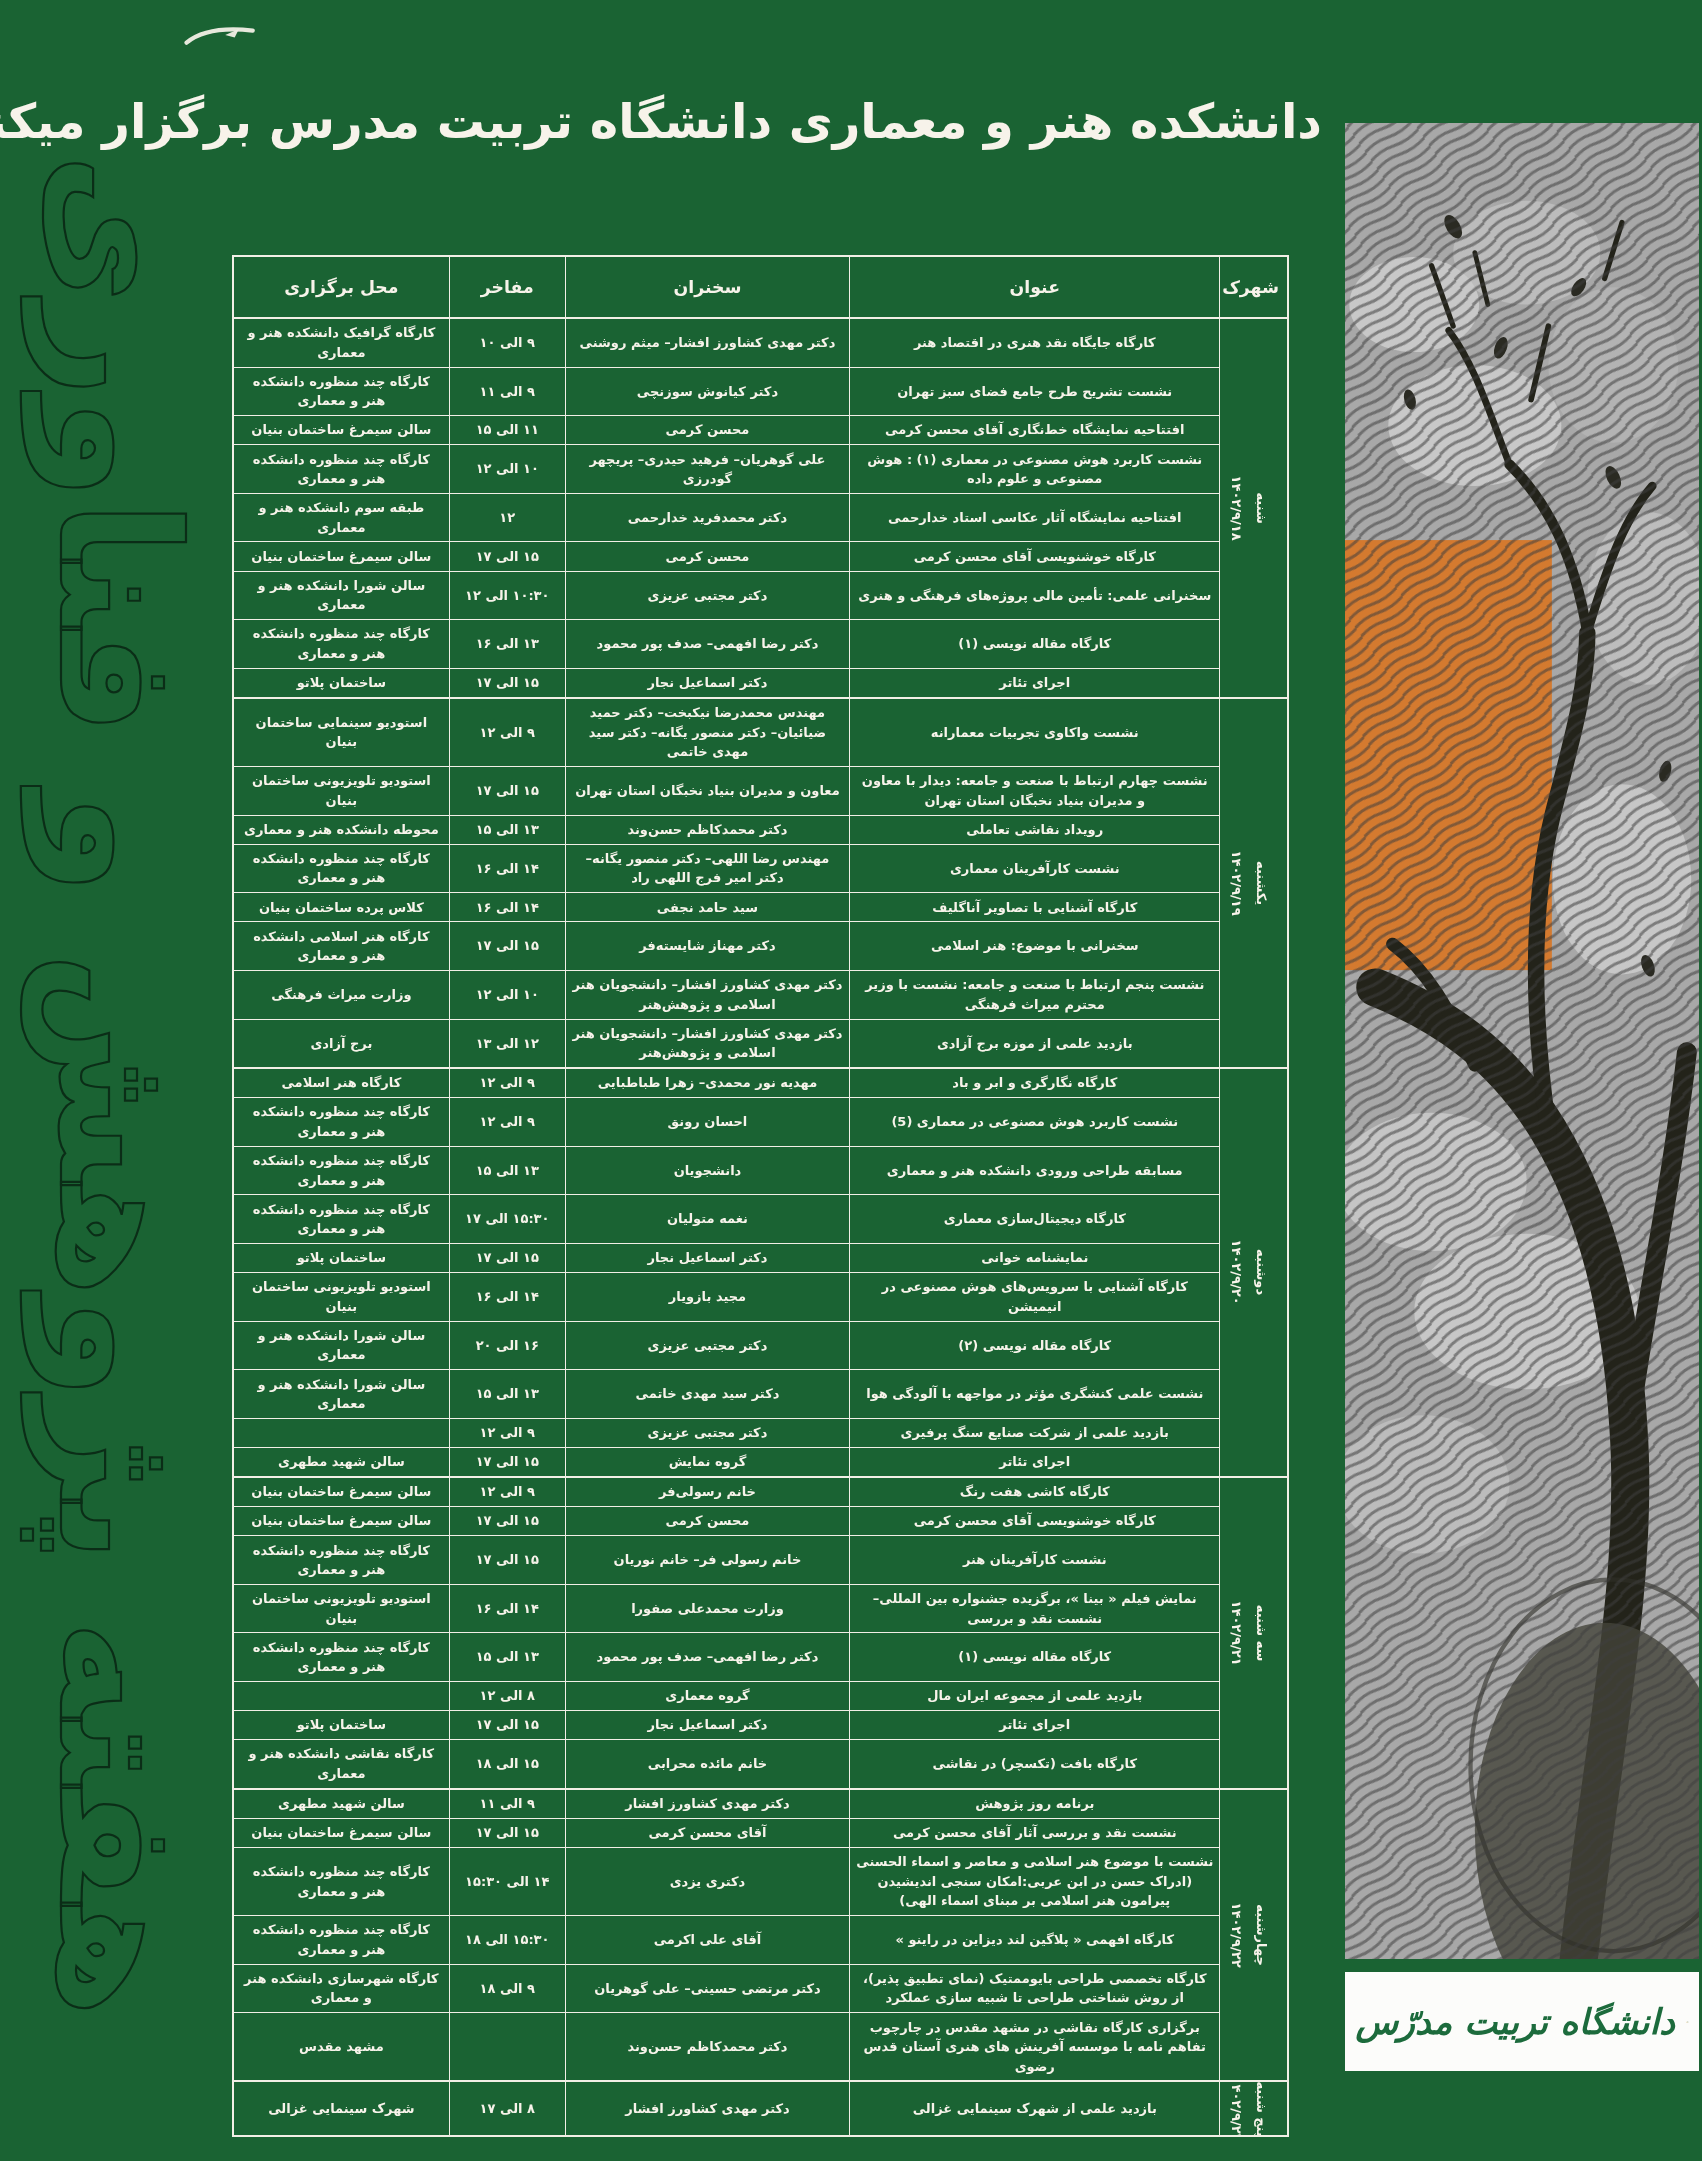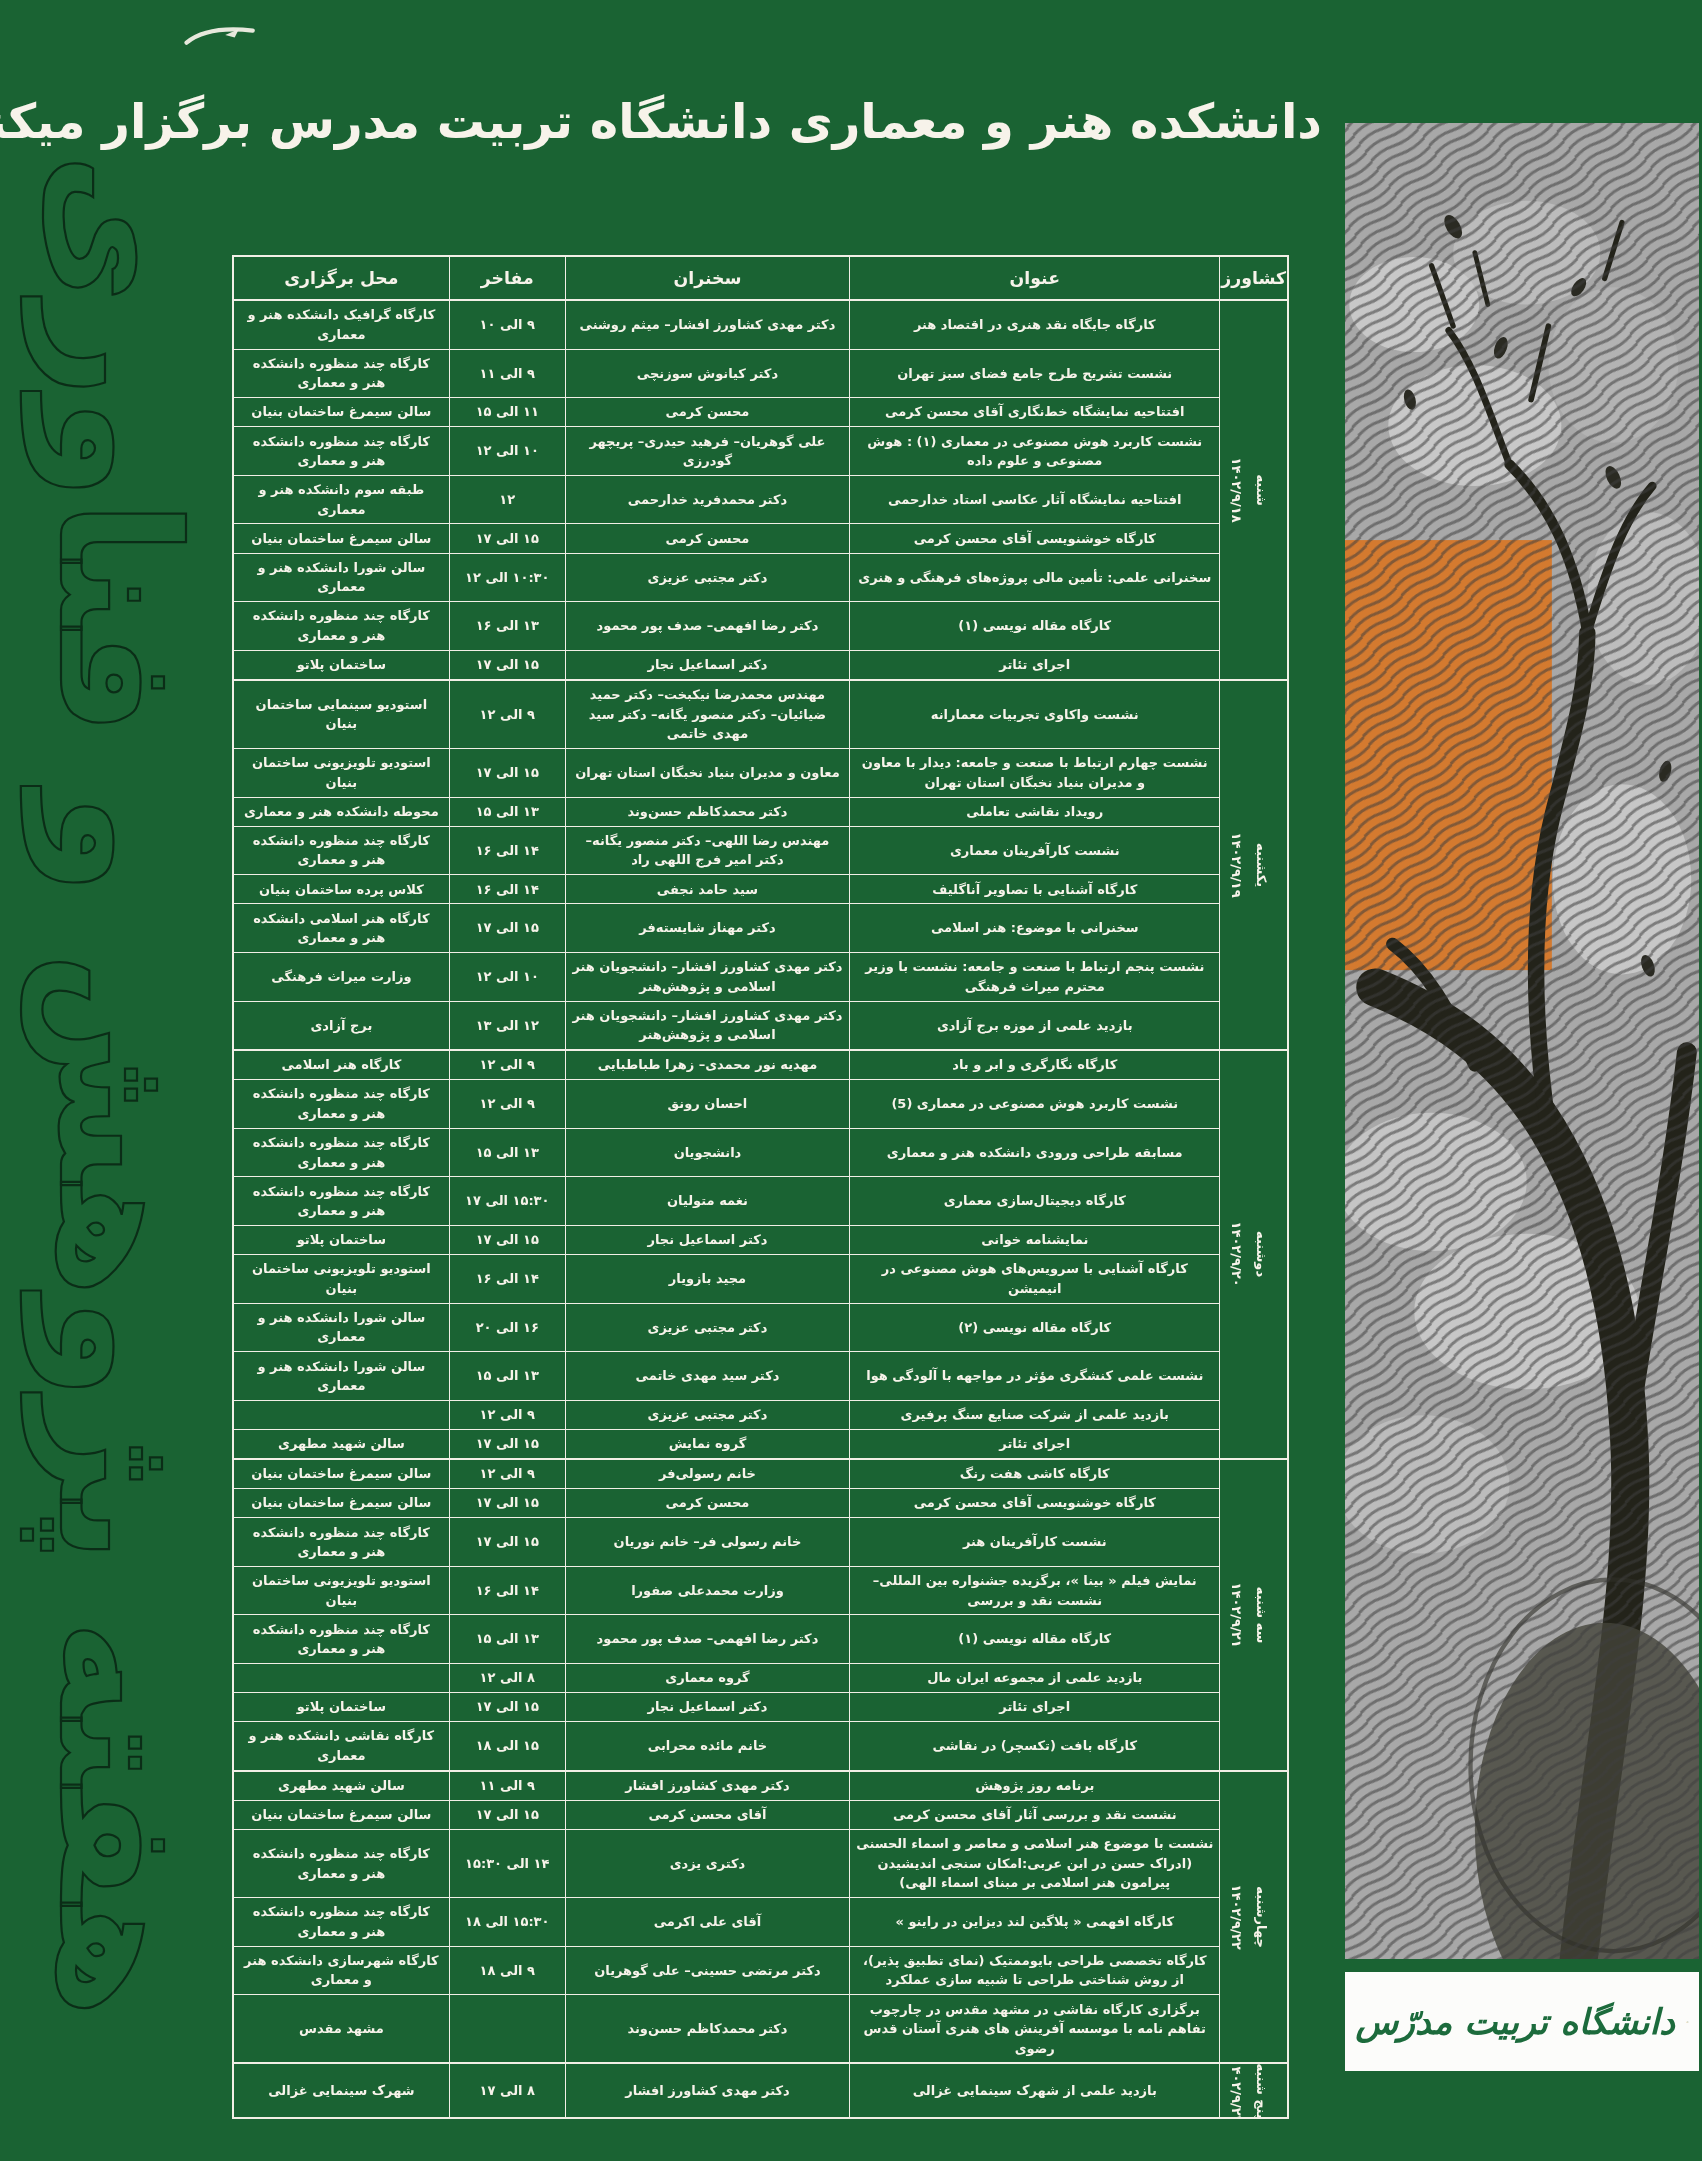--- a/index.html
+++ b/index.html
@@ -40,21 +40,21 @@
   
   .events {
     position:absolute; right:413px; top:255px; width:1057px;
     border-collapse:collapse; table-layout:fixed; direction:rtl;
     color:#f7f3ea; border:2.6px solid #f2efe6;
   }
   .events th, .events td {
     border:1.3px solid #f2efe6; text-align:center; vertical-align:middle;
     font-weight:bold; overflow:hidden;
   }
-  .events th { font-size:17.3px; height:42px; padding:0; }
+  .events th { font-size:17.3px; height:42px; padding:9px; }
   .events td { font-size:13px; line-height:1.5; padding:4.3px 6px; }
   .events tr.day-start > td { border-top:2.6px solid #f2efe6; }
   .date-cell { padding:1.7px; }
   .date-inner {
     display:flex; flex-direction:column; gap:5.2px; align-items:center;
     width:max-content; margin:0 auto; transform:rotate(90deg);
     white-space:nowrap; font-size:13px;
   }
 </style>
 </head>
@@ -136,21 +136,21 @@
   <table class="events">
     <colgroup>
       <col style="width:68px">
       <col style="width:370px">
       <col style="width:284px">
       <col style="width:116px">
       <col style="width:216px">
     </colgroup>
     <thead>
       <tr>
-        <th>کشاورز</th>
+        <th>شهرک</th>
         <th>عنوان</th>
         <th>سخنران</th>
         <th>مفاخر</th>
         <th>محل برگزاری</th>
       </tr>
     </thead>
     <tbody>
         <tr class="day-start">
           <td class="date-cell" rowspan="9">
             <div class="date-inner">

